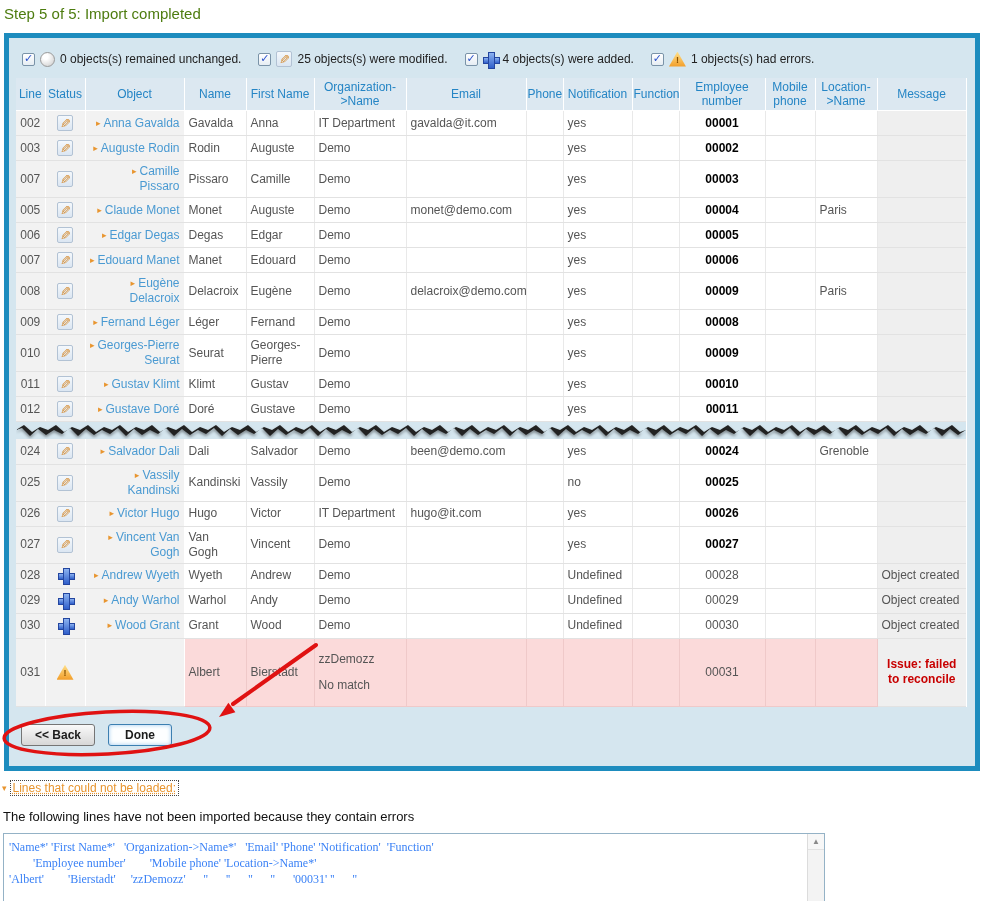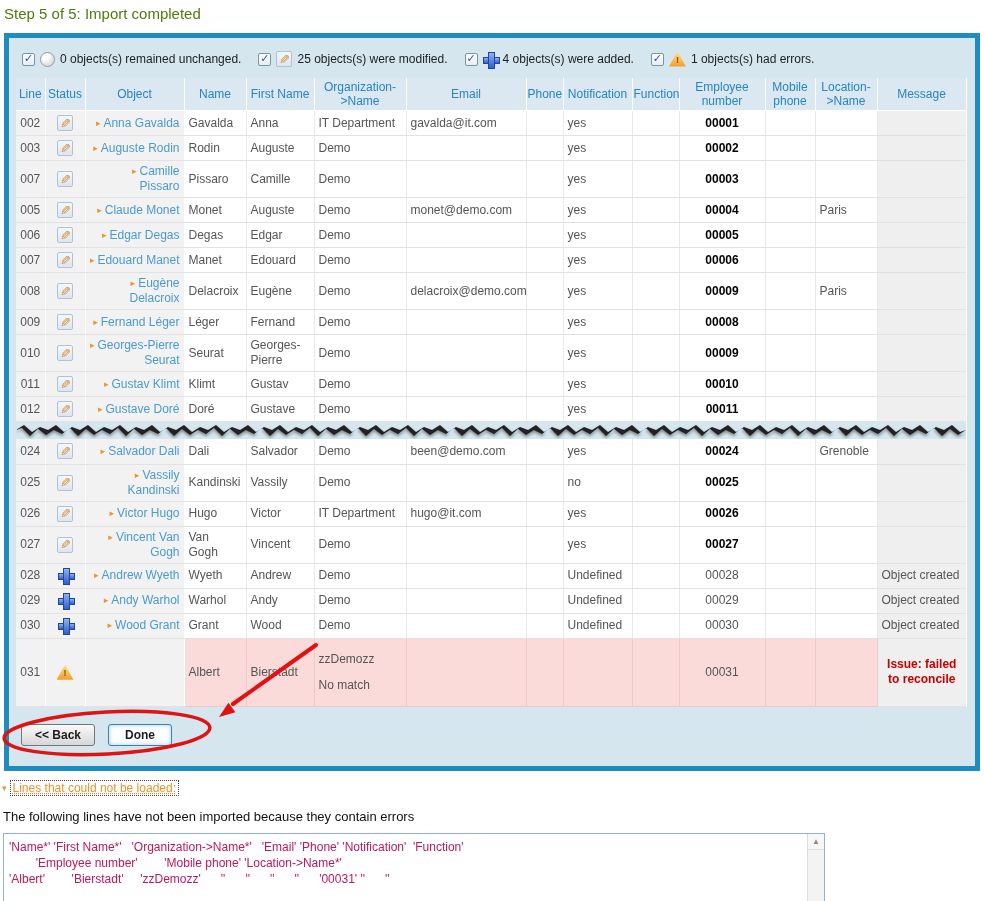--- a/index.html
+++ b/index.html
@@ -70,22 +70,22 @@
   .btn-back{background:linear-gradient(#f9f9f9,#d7d7d7);border:1px solid #757575;}
   .btn-done{background:#fdfeff;border:1px solid #3c7fb1;box-shadow:inset 0 0 4px #9ecaed;padding:3px 16px;}
   
   .lines-row{margin:9px 0 0 2px;font-size:12px;display:flex;align-items:center;}
   .lines-marker{color:var(--orange);font-size:9px;margin-right:3px;}
   .lines-link{display:inline-block;border:1px dotted #444;color:var(--orange);
       text-decoration:underline;text-decoration-style:dotted;padding:0 2px;cursor:pointer;}
   .err-desc{margin:13px 0 0 3px;font-size:13px;color:#111;}
   .codebox{position:relative;margin:9px 0 0 3px;width:822px;height:160px;
       border:1px solid #94b2c6;background:#fff;}
-  .codebox pre{margin:0;padding:5px 24px 5px 5px;font-family:Liberation Sans, sans-serif;
-      font-size:12px;line-height:16px;color:#be185d;white-space:pre;overflow:hidden;}
+  .codebox pre{margin:0;padding:5px 24px 5px 5px;font-family:Liberation Serif, serif;
+      font-size:12px;line-height:16px;color:#3b82f6;white-space:pre;overflow:hidden;}
   .sb{position:absolute;top:0;right:0;bottom:0;width:17px;background:#f3f3f3;border-left:1px solid #dcdcdc;}
   .sb-up{height:16px;background:#f7f7f7;border-bottom:1px solid #e2e2e2;display:flex;
       align-items:center;justify-content:center;color:#8a8a8a;font-size:8px;cursor:pointer;}
   
   .annot{position:absolute;left:0;top:598px;width:660px;height:180px;pointer-events:none;z-index:5;}
 </style>
 </head>
 <body>
 
 <div class="page-title">Step 5 of 5: Import completed</div>

